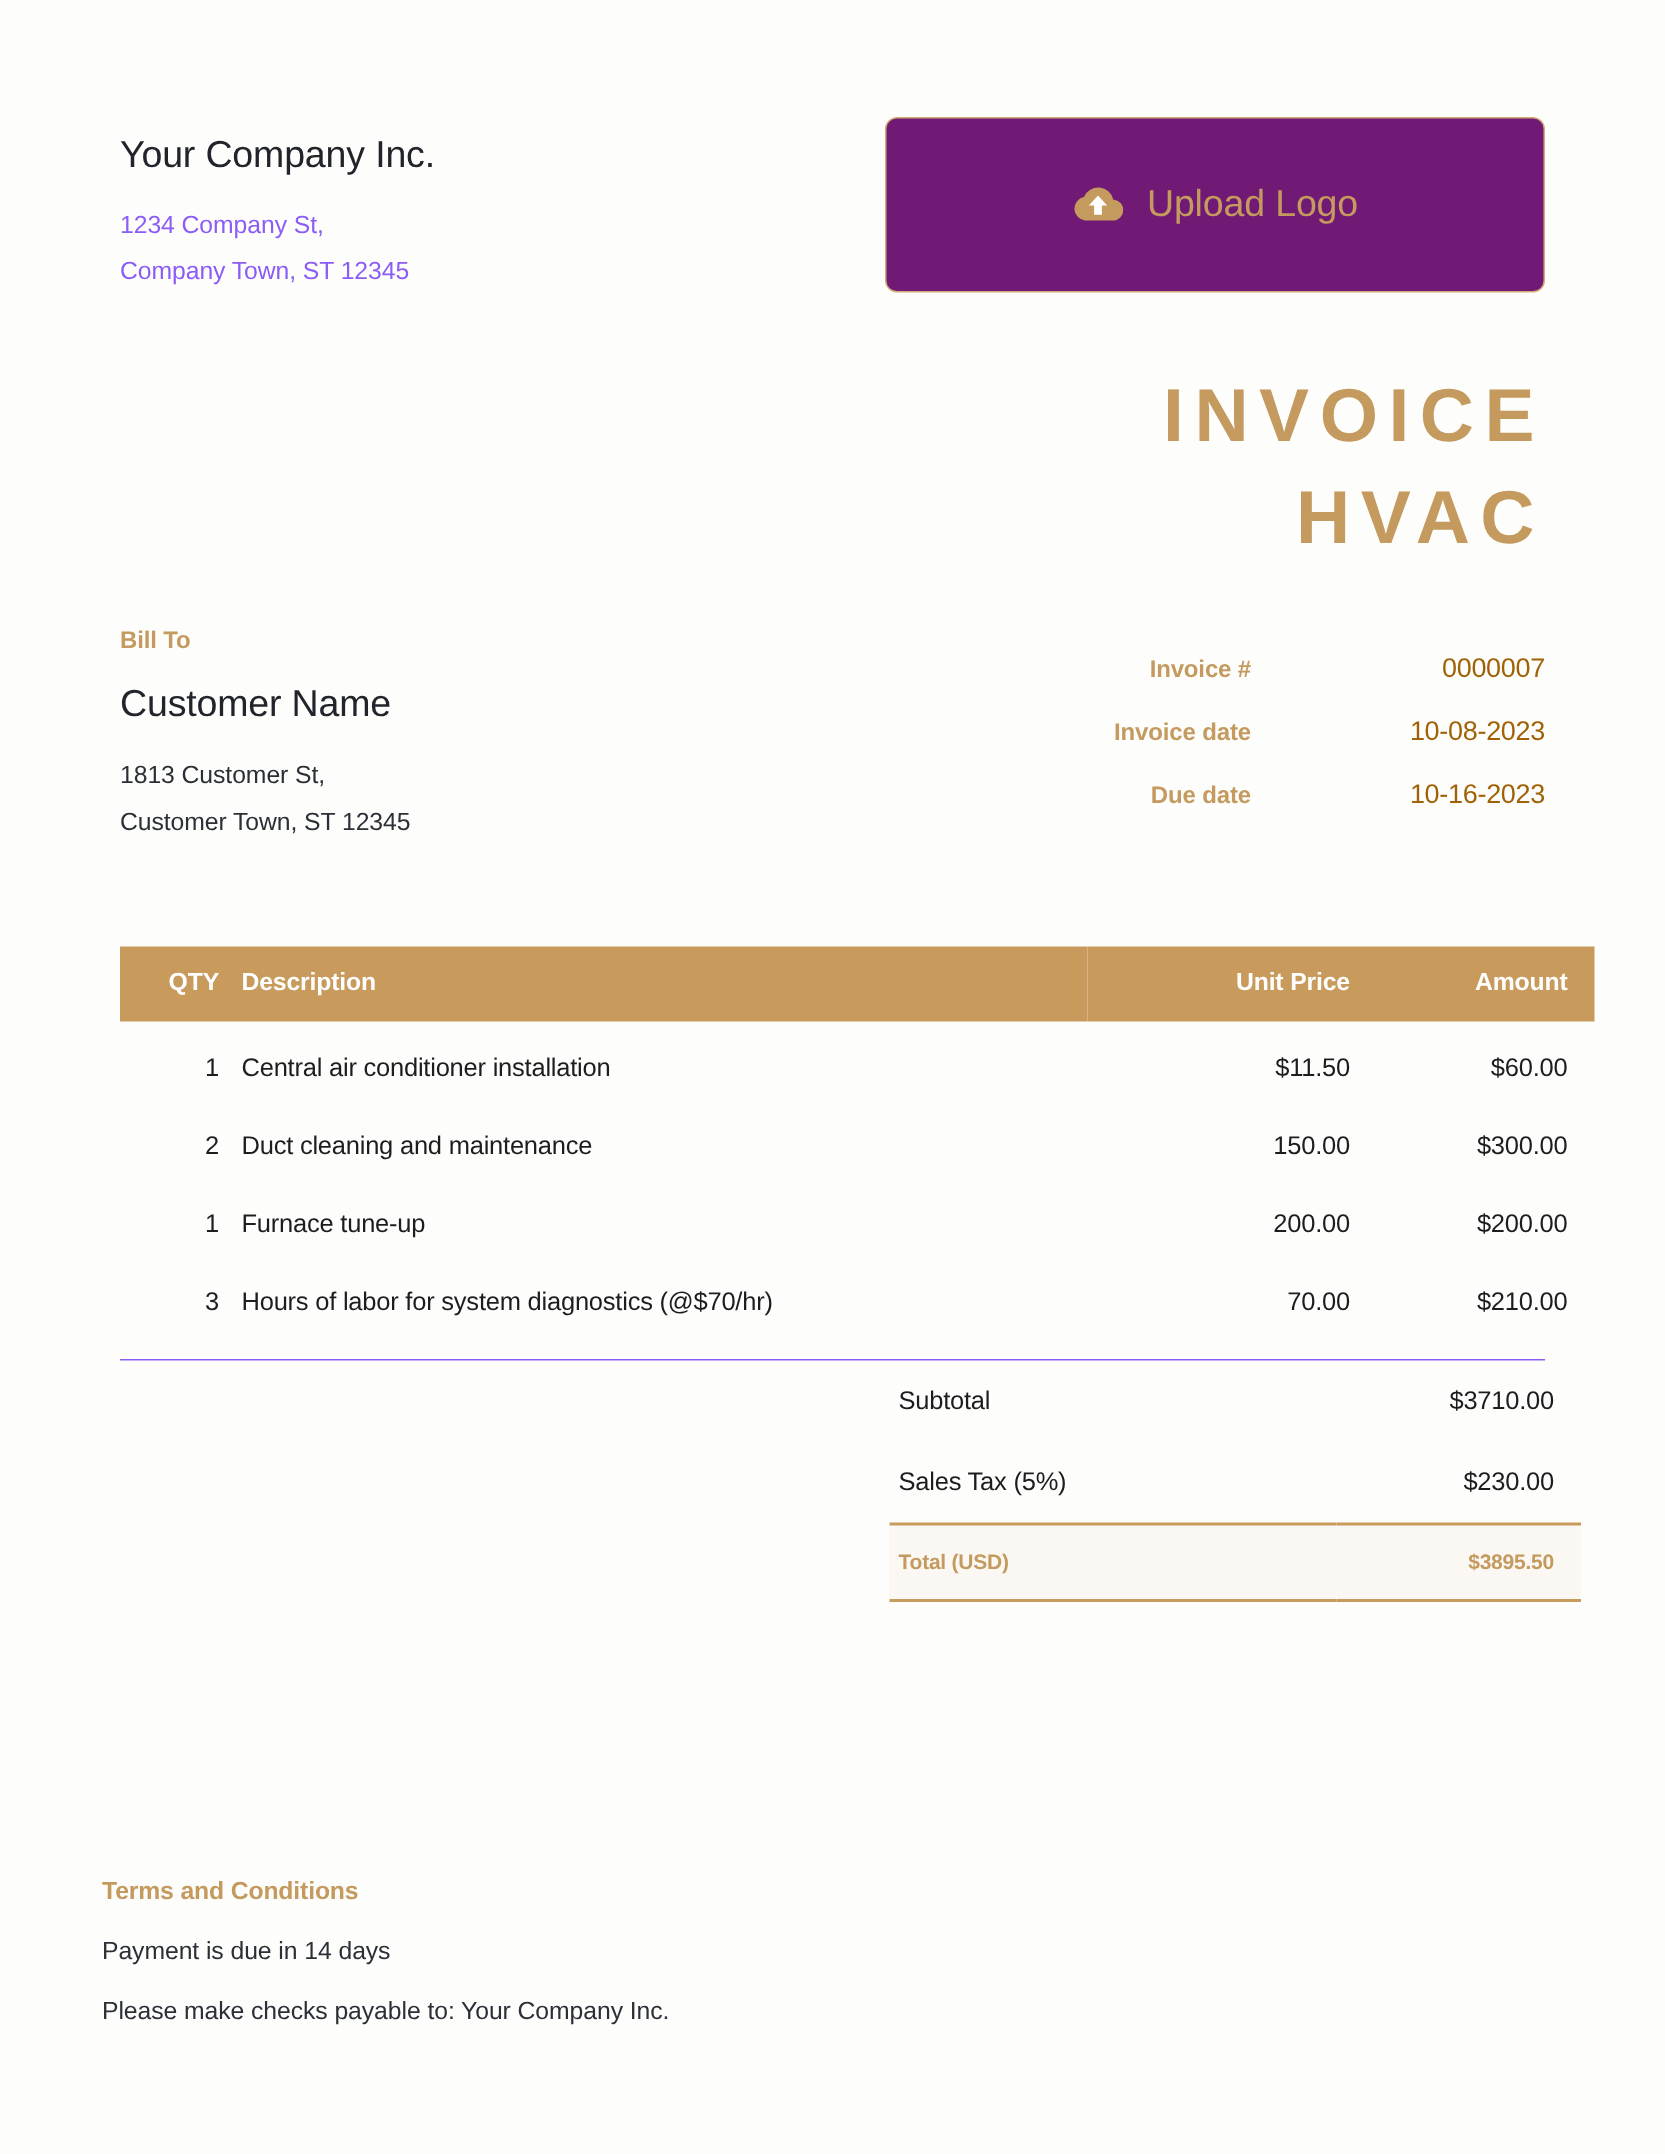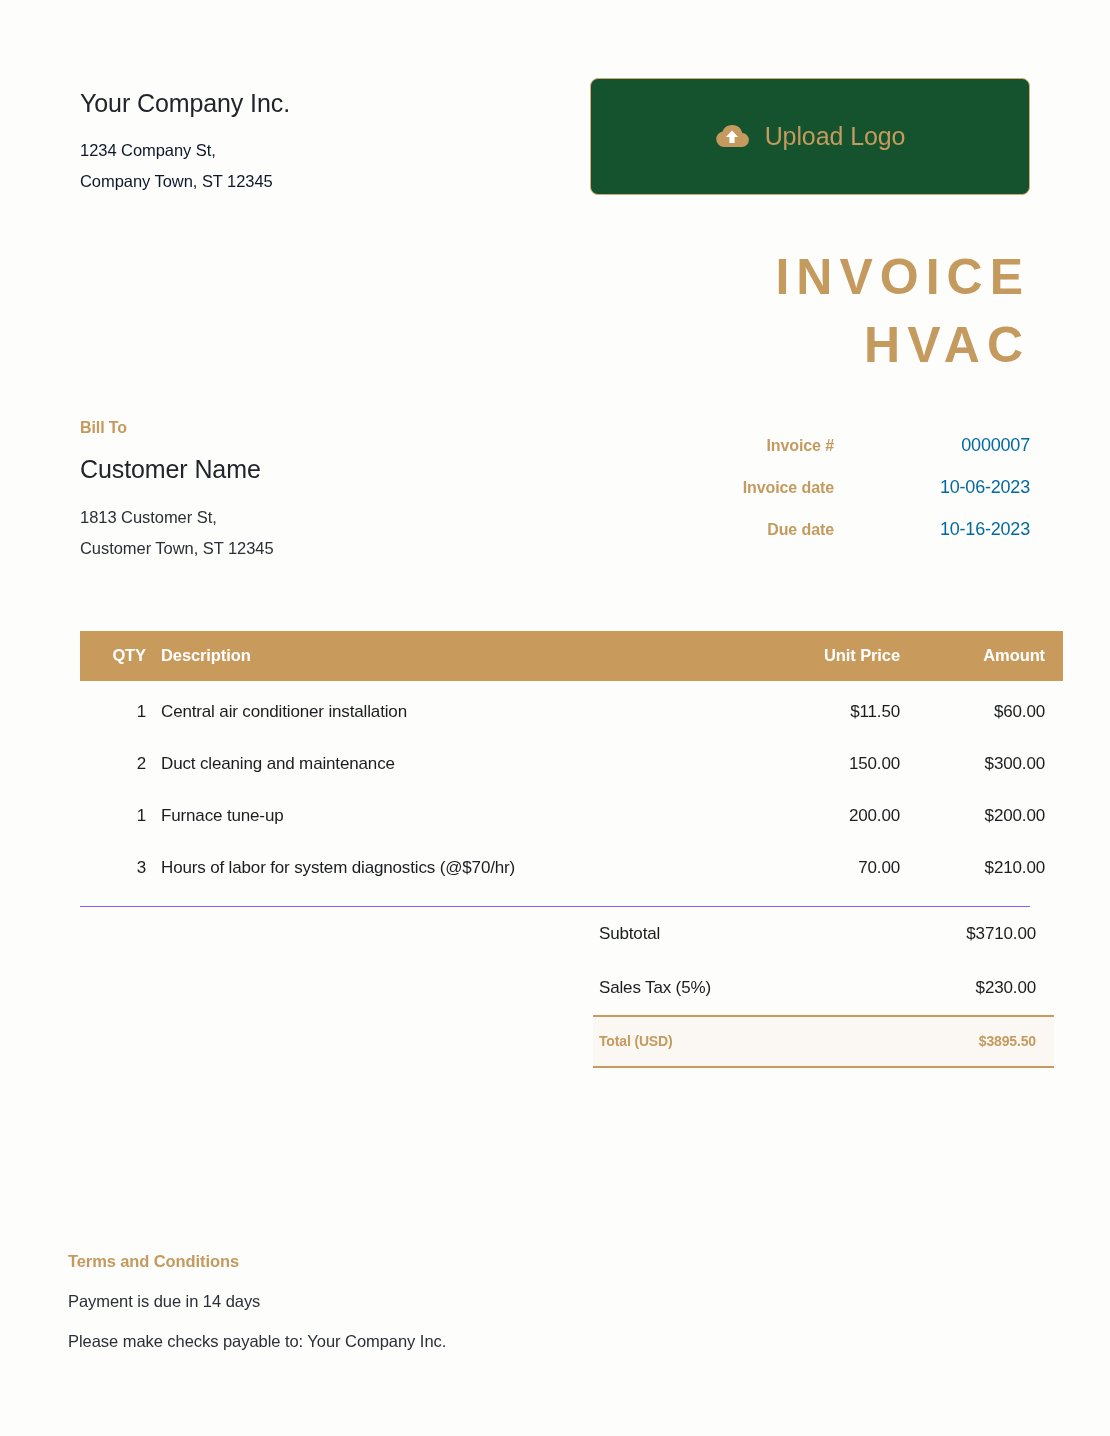--- a/index.html
+++ b/index.html
@@ -37,31 +37,31 @@
   .company-name {
     font-size: 25px;
     font-weight: 400;
     color: #21242a;
     letter-spacing: -0.1px;
     line-height: 1.2;
     margin-bottom: 17px;
   }
   .company-addr-line {
     font-size: 16.5px;
-    color: #0f172a;
+    color: #8b5cf6;
     line-height: 1.85;
     letter-spacing: -0.05px;
   }
 
   .upload-logo {
     width: 440px;
     height: 117px;
     border: 1px solid #d3ab76;
     border-radius: 8px;
-    background: #14532d;
+    background: #701a75;
     display: flex;
     align-items: center;
     justify-content: center;
     gap: 16px;
     box-sizing: border-box;
   }
   .upload-logo .cloud-icon {
     width: 34px;
     height: 27px;
     display: block;
@@ -124,21 +124,21 @@
   .meta-label {
     font-size: 16px;
     font-weight: 700;
     color: #c49a5e;
     text-align: right;
     letter-spacing: -0.1px;
     padding-right: 56px !important;
   }
   .meta-value {
     font-size: 18px;
-    color: #0369a1;
+    color: #a16207;
     text-align: right;
     letter-spacing: -0.2px;
     min-width: 140px;
   }
 
   
   .items {
     margin-top: 67px;
     width: 950px;
     border-collapse: collapse;
@@ -266,21 +266,21 @@
     </div>
 
     <table class="meta-table">
       <tbody>
         <tr>
           <td class="meta-label">Invoice #</td>
           <td class="meta-value">0000007</td>
         </tr>
         <tr>
           <td class="meta-label">Invoice date</td>
-          <td class="meta-value">10-06-2023</td>
+          <td class="meta-value">10-08-2023</td>
         </tr>
         <tr>
           <td class="meta-label">Due date</td>
           <td class="meta-value">10-16-2023</td>
         </tr>
       </tbody>
     </table>
 
   </div>
 

